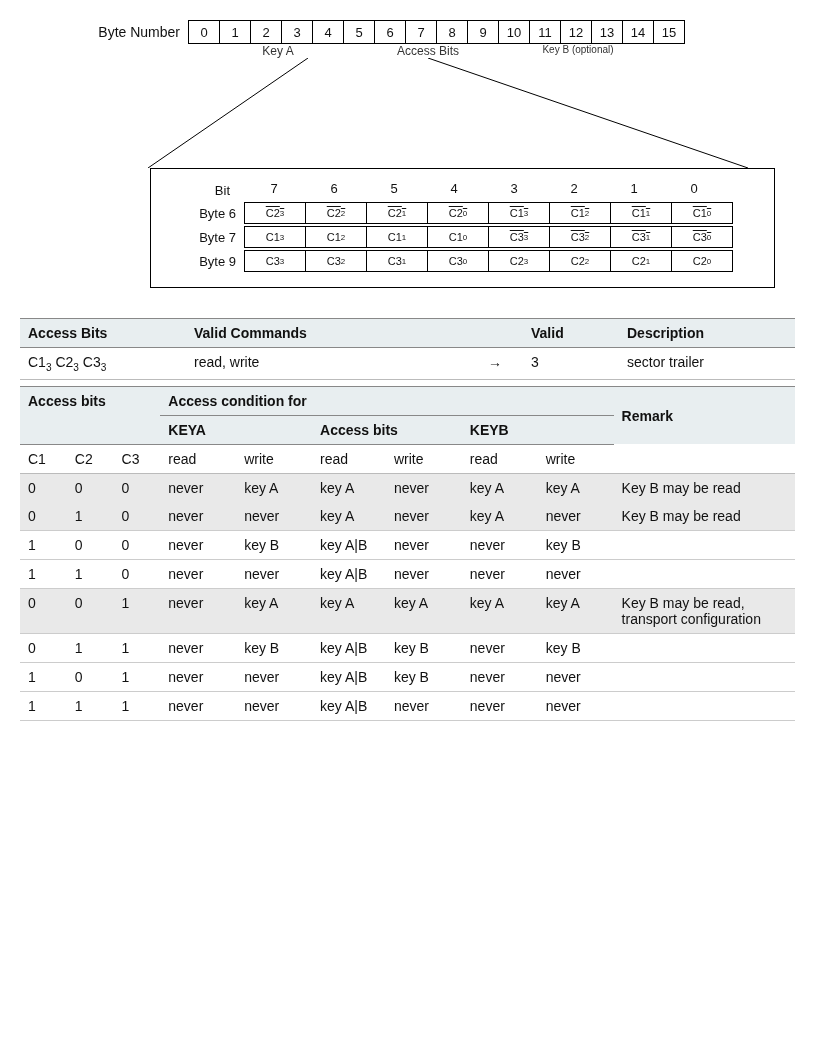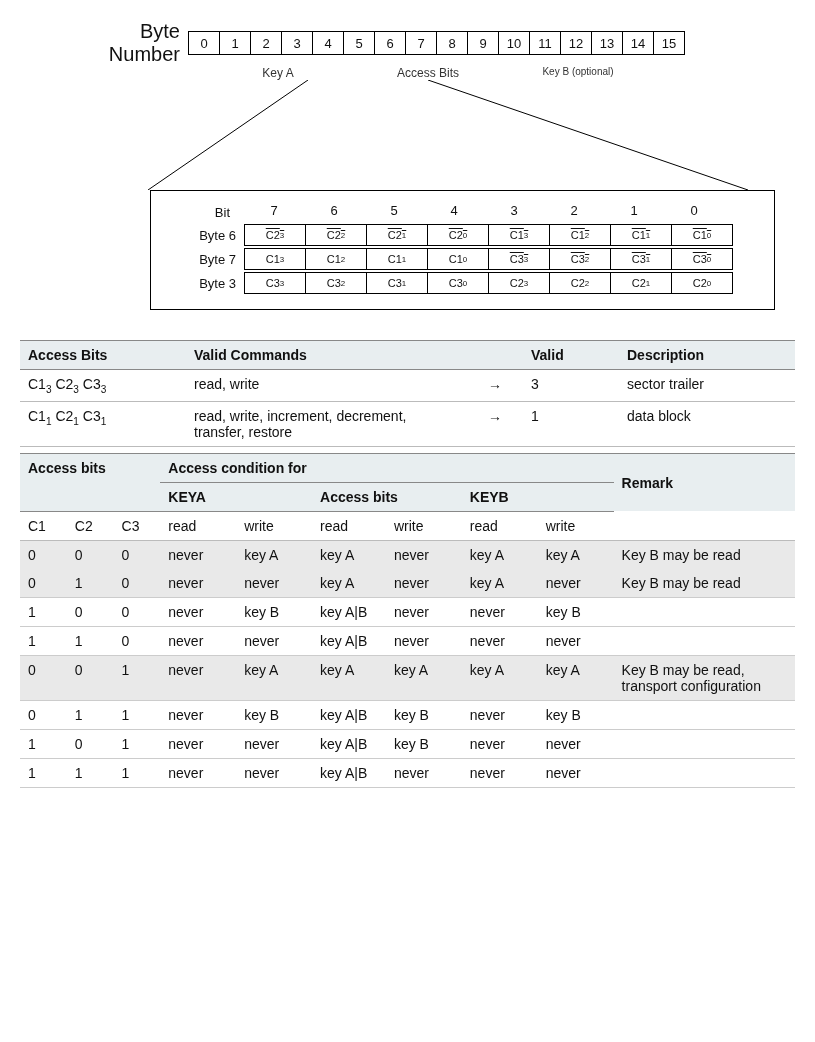--- a/index.html
+++ b/index.html
@@ -11,21 +11,21 @@
     width: 815px;
     box-sizing: border-box;
     background: #fff;
   }
   .sub { font-size: 0.72em; vertical-align: sub; }
   .ovl { text-decoration: overline; }
 
   
   .bn-wrap { margin-left: 60px; }
   .bn-row { display:flex; align-items:center; }
-  .bn-label { width: 100px; text-align:right; padding-right:8px; font-size:20px;}
+  .bn-label { width: 100px; text-align:right; padding-right:8px; font-size:14px;}
   .bn-cells { display:flex; border:1px solid #000; }
   .bn-cell {
     width: 30px; height: 22px;
     border-right:1px solid #000;
     display:flex; align-items:center; justify-content:center;
     font-size:13px;
   }
   .bn-cell:last-child { border-right:none; }
   .bn-groups { display:flex; margin-left:108px; }
   .bn-group-a { width: 180px; text-align:center; font-size:12px; color:#333; }
@@ -227,21 +227,21 @@
             <span class="ovl">C3</span>
             <span class="sub ovl">1</span>
           </div>
           <div class="byte-cell">
             <span class="ovl">C3</span>
             <span class="sub ovl">0</span>
           </div>
         </div>
       </div>
       <div class="byte-row">
-        <div class="byte-lbl">Byte 3</div>
+        <div class="byte-lbl">Byte 9</div>
         <div class="byte-cells">
           <div class="byte-cell">
             <span>C3</span>
             <span class="sub">3</span>
           </div>
           <div class="byte-cell">
             <span>C3</span>
             <span class="sub">2</span>
           </div>
           <div class="byte-cell">
@@ -283,27 +283,20 @@
       <th style="width:160px">Description</th>
     </tr>
   </thead>
   <tbody id="t1-body">
       <tr>
         <td><span>C1</span><span class="sub">3</span> <span>C2</span><span class="sub">3</span> <span>C3</span><span class="sub">3</span></td>
         <td style="max-width: 280px;">read, write</td>
         <td class="arrow-col">→</td>
         <td>3</td>
         <td>sector trailer</td>
-      </tr>
-      <tr>
-        <td><span>C1</span><span class="sub">1</span> <span>C2</span><span class="sub">1</span> <span>C3</span><span class="sub">1</span></td>
-        <td style="max-width: 280px;">read, write, increment, decrement, transfer, restore</td>
-        <td class="arrow-col">→</td>
-        <td>1</td>
-        <td>data block</td>
       </tr>
     </tbody>
 </table>
 
 <table class="t2">
   <thead>
     <tr>
       <th colspan="3" class="topb">Access bits</th>
       <th colspan="6" class="topb botb">Access condition for</th>
       <th rowspan="2" class="topb" style="width:200px">Remark</th>

